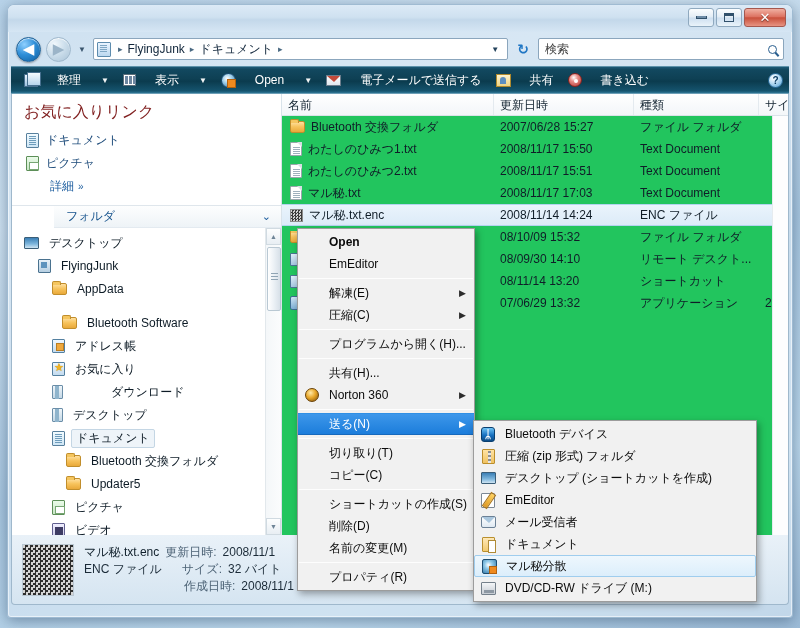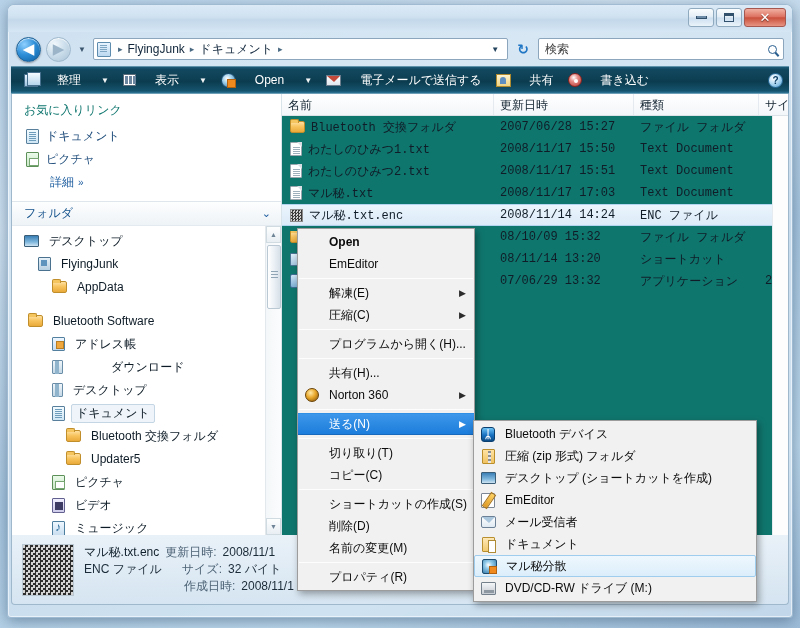--- a/index.html
+++ b/index.html
@@ -221,30 +221,31 @@
     border:1px solid #4c7494;border-radius:1px;}
   .ic-app { width:13px;height:14px;background:linear-gradient(180deg,#cfe6f7 0%,#7fb0d6 100%);
     border:1px solid #3f6d93;border-radius:2px;}
 
   
   .explorer-body { display:flex; height: 441px; margin: 0 3px; background:#fff;
     border-left:1px solid #9fb8cc; border-right:1px solid #9fb8cc;}
   .nav-pane { width: 270px; flex:0 0 270px; background:#fff; position:relative;
     border-right:1px solid #d9e3ea; display:flex; flex-direction:column;}
   .fav-links { padding: 8px 0 6px 0; }
-  .fav-head { color:#0f766e; padding: 0 10px 6px 12px; font-size:12px; }
+  .fav-head { color:#7f1d1d; padding: 0 10px 6px 12px; font-size:16px; }
   .fav-item { display:flex;align-items:center;gap:7px;padding:3px 10px 3px 14px; color:#1d4b7a; }
   .fav-more { padding: 3px 10px 2px 38px; color:#1b5c9e; display:flex; align-items:center; gap:4px;}
   .fav-more .chev { color:#1b5c9e; font-size:10px; letter-spacing:-2px;}
   .pane-divider { height:1px; background:#dfe6ec; margin: 2px 0 0 0;}
   .folders-head {
     height: 24px; display:flex;align-items:center;justify-content:space-between;
     padding: 0 10px 0 12px; color:#15528c; font-size:12px;
     background: linear-gradient(180deg,#fdfefe 0%, #eef3f7 100%);
     border-bottom:1px solid #e3eaf0;
+    margin-left:42px;
   }
   .folders-head .chev-down { color:#1b5c9e; font-size:11px; }
   .tree-wrap { flex:1 1 auto; position:relative; overflow:hidden; }
   .tree { padding: 4px 0 0 0; }
   .tree-item { display:flex;align-items:center;gap:6px;height:23px;color:#0d1b26;white-space:nowrap; }
   .tree-item.sel .lbl { background:#eef4f9; border:1px solid #c4d6e4; padding: 0 4px; border-radius:2px;}
   .tree-item .lbl { padding: 0 4px; }
 
   
   .vscroll {
@@ -254,21 +255,21 @@
   }
   .vs-btn { height:17px; display:flex;align-items:center;justify-content:center;
     background: linear-gradient(180deg,#fdfefe 0%,#e8eef3 100%); border:1px solid #d0dae1;
     color:#6e8496; font-size:7px;}
   .vs-thumb { position:absolute; width:14px; left:1px; border:1px solid #b9c8d3; border-radius:2px;
     background: linear-gradient(90deg,#ffffff 0%, #e9eff4 55%, #d7e0e8 100%); }
   .vs-grip { position:absolute; left:3px; top:50%; margin-top:-3px; width:7px;height:1px;background:#8fa4b4;
     box-shadow:0 3px 0 #8fa4b4, 0 -3px 0 #8fa4b4;}
 
   
-  .list-pane { flex:1 1 auto; position:relative; background:#0f766e; overflow:hidden;font-family:Liberation Mono, monospace; }
+  .list-pane { flex:1 1 auto; position:relative; background:#22c55e; overflow:hidden; }
   .col-head { display:flex; height:22px; background: linear-gradient(180deg,#ffffff 0%, #f3f6f9 100%);
     border-bottom:1px solid #dbe3e9; }
   .col-head > div { padding: 3px 6px; color:#11222f; border-right:1px solid #e4eaef; white-space:nowrap; }
   .c-name { width:212px; flex:0 0 212px; }
   .c-date { width:140px; flex:0 0 140px; }
   .c-type { width:125px; flex:0 0 125px; }
   .c-size { flex:1 1 auto; text-align:left; }
   .row { display:flex; height:22px; align-items:center; color:#101d28; }
   .row > div { padding: 0 6px; white-space:nowrap; overflow:hidden; }
   .row .c-name { display:flex;align-items:center;gap:6px; padding-left:8px;}
@@ -444,27 +445,31 @@
               <span class="lbl">デスクトップ</span>
             </div>
             <div class="tree-item" style="padding-left: 26px;">
               <span class="ic ic-pc"></span>
               <span class="lbl">FlyingJunk</span>
             </div>
             <div class="tree-item" style="padding-left: 40px;">
               <span class="ic ic-folder"></span>
               <span class="lbl">AppData</span>
             </div>
-            <div class="tree-item" style="padding-left: 16px; margin-top: 11px;">
+            <div class="tree-item" style="padding-left: 50px; margin-top: 11px;">
               <span class="ic ic-folder"></span>
               <span class="lbl">Bluetooth Software</span>
             </div>
             <div class="tree-item" style="padding-left: 40px;">
               <span class="ic ic-addr"></span>
               <span class="lbl">アドレス帳</span>
+            </div>
+            <div class="tree-item" style="padding-left: 40px;">
+              <span class="ic ic-fav"></span>
+              <span class="lbl">お気に入り</span>
             </div>
             <div class="tree-item" style="padding-left: 40px; gap: 44px;">
               <span class="ic ic-door"></span>
               <span class="lbl">ダウンロード</span>
             </div>
             <div class="tree-item" style="padding-left: 40px;">
               <span class="ic ic-door"></span>
               <span class="lbl">デスクトップ</span>
             </div>
             <div class="tree-item sel" style="padding-left: 40px;">
@@ -557,20 +562,29 @@
             <div class="c-size">1</div>
           </div>
           <div class="row">
             <div class="c-name">
               <span class="ic ic-folder"></span>
               <span></span>
             </div>
             <div class="c-date">08/10/09 15:32</div>
             <div class="c-type">ファイル フォルダ</div>
             <div class="c-size"></div>
+          </div>
+          <div class="row">
+            <div class="c-name">
+              <span class="ic ic-rdp"></span>
+              <span></span>
+            </div>
+            <div class="c-date">08/09/30 14:10</div>
+            <div class="c-type">リモート デスクト...</div>
+            <div class="c-size">0</div>
           </div>
           <div class="row">
             <div class="c-name">
               <span class="ic ic-rdp"></span>
               <span></span>
             </div>
             <div class="c-date">08/11/14 13:20</div>
             <div class="c-type">ショートカット</div>
             <div class="c-size">2</div>
           </div>

